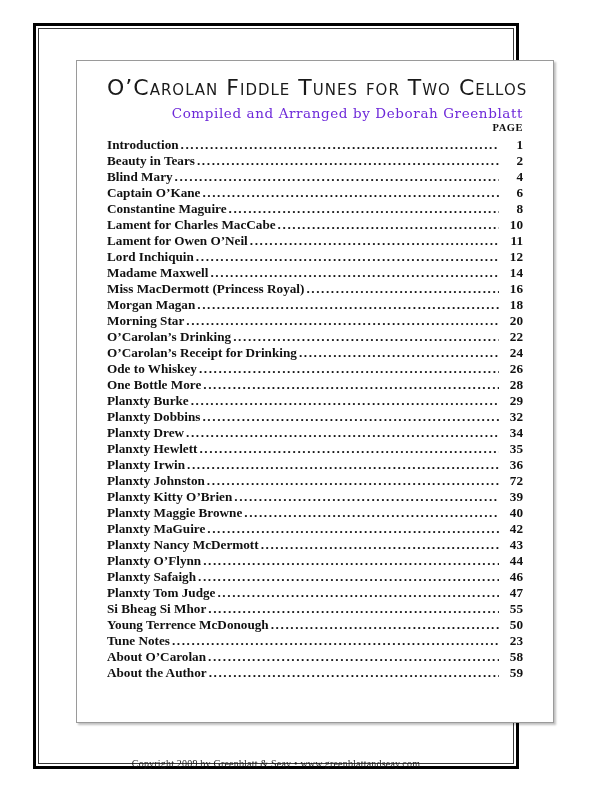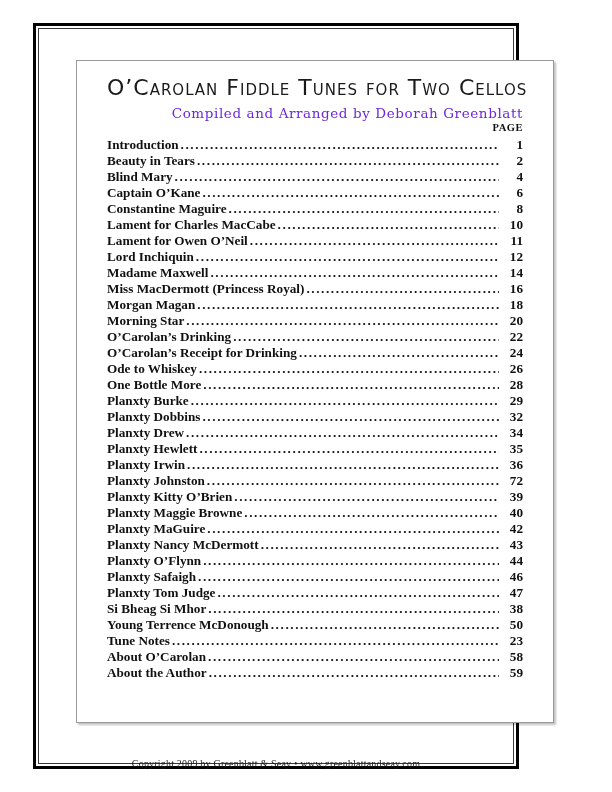--- a/index.html
+++ b/index.html
@@ -303,21 +303,21 @@
 
           <div class="toc-row">
             <span class="toc-title">Planxty Tom Judge</span>
             <span class="toc-leader"></span>
             <span class="toc-page">47</span>
           </div>
 
           <div class="toc-row">
             <span class="toc-title">Si Bheag Si Mhor</span>
             <span class="toc-leader"></span>
-            <span class="toc-page">38</span>
+            <span class="toc-page">55</span>
           </div>
 
           <div class="toc-row">
             <span class="toc-title">Young Terrence McDonough</span>
             <span class="toc-leader"></span>
             <span class="toc-page">50</span>
           </div>
 
           <div class="toc-row">
             <span class="toc-title">Tune Notes</span>

